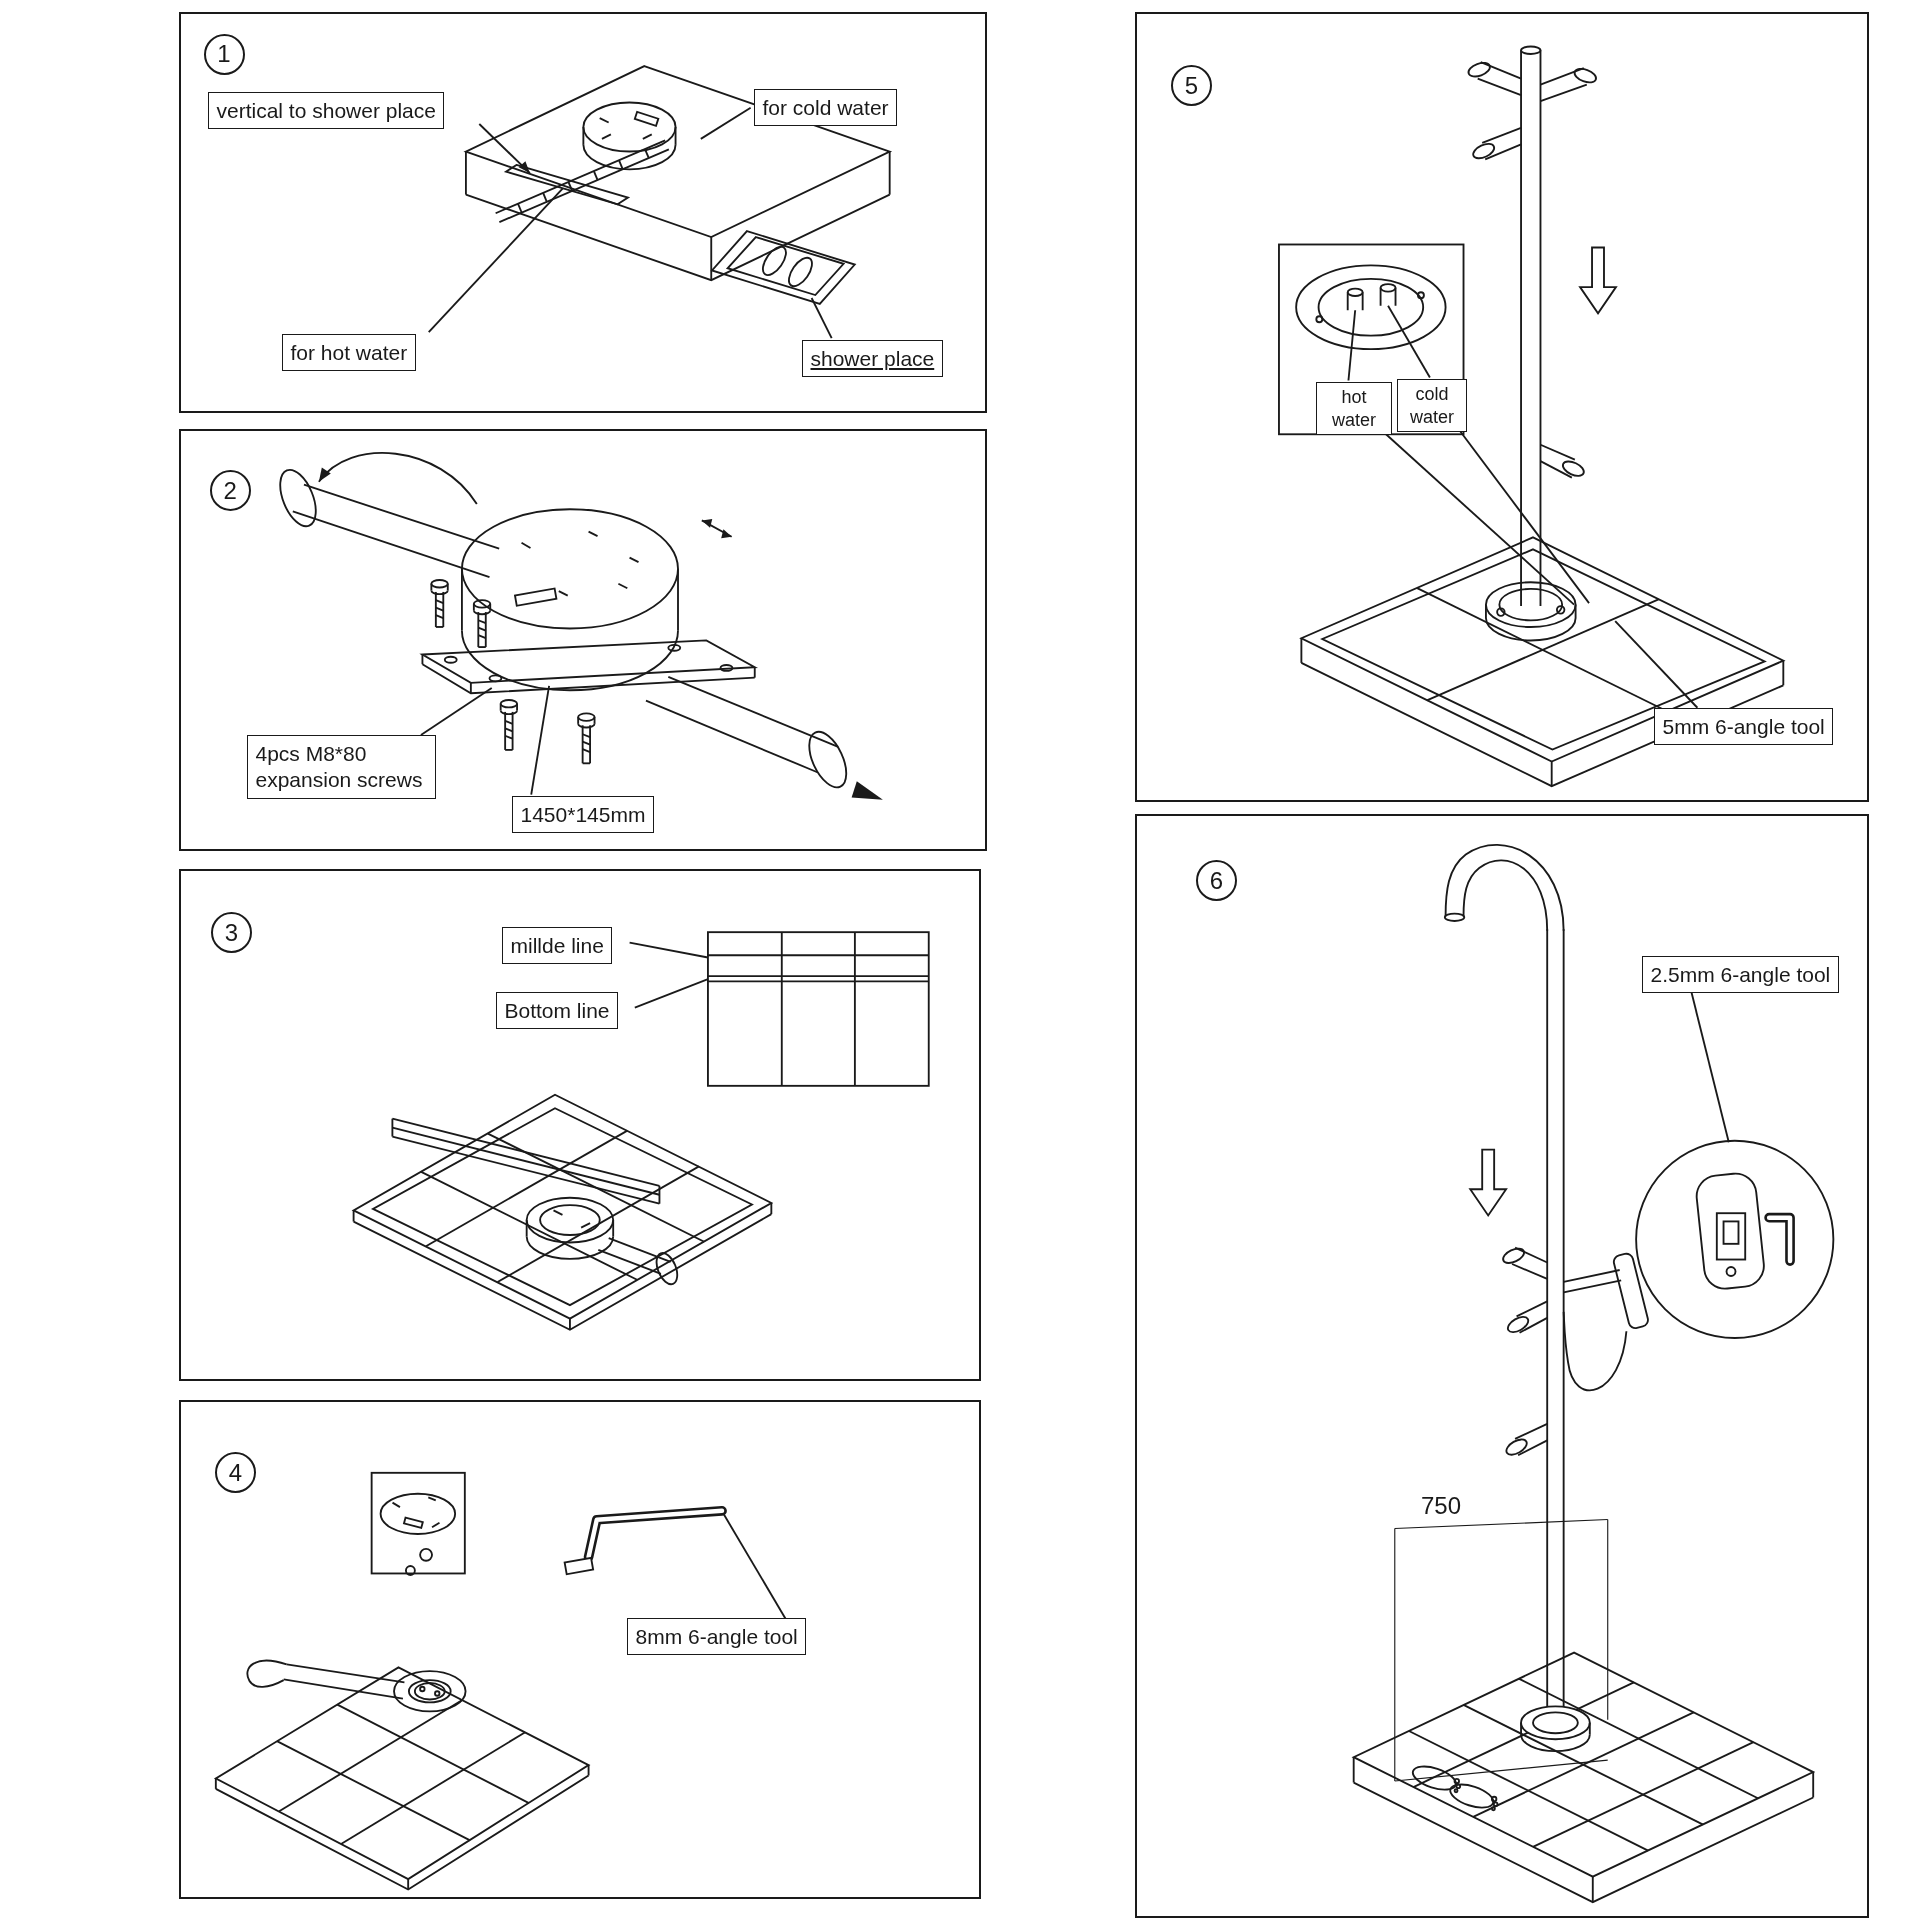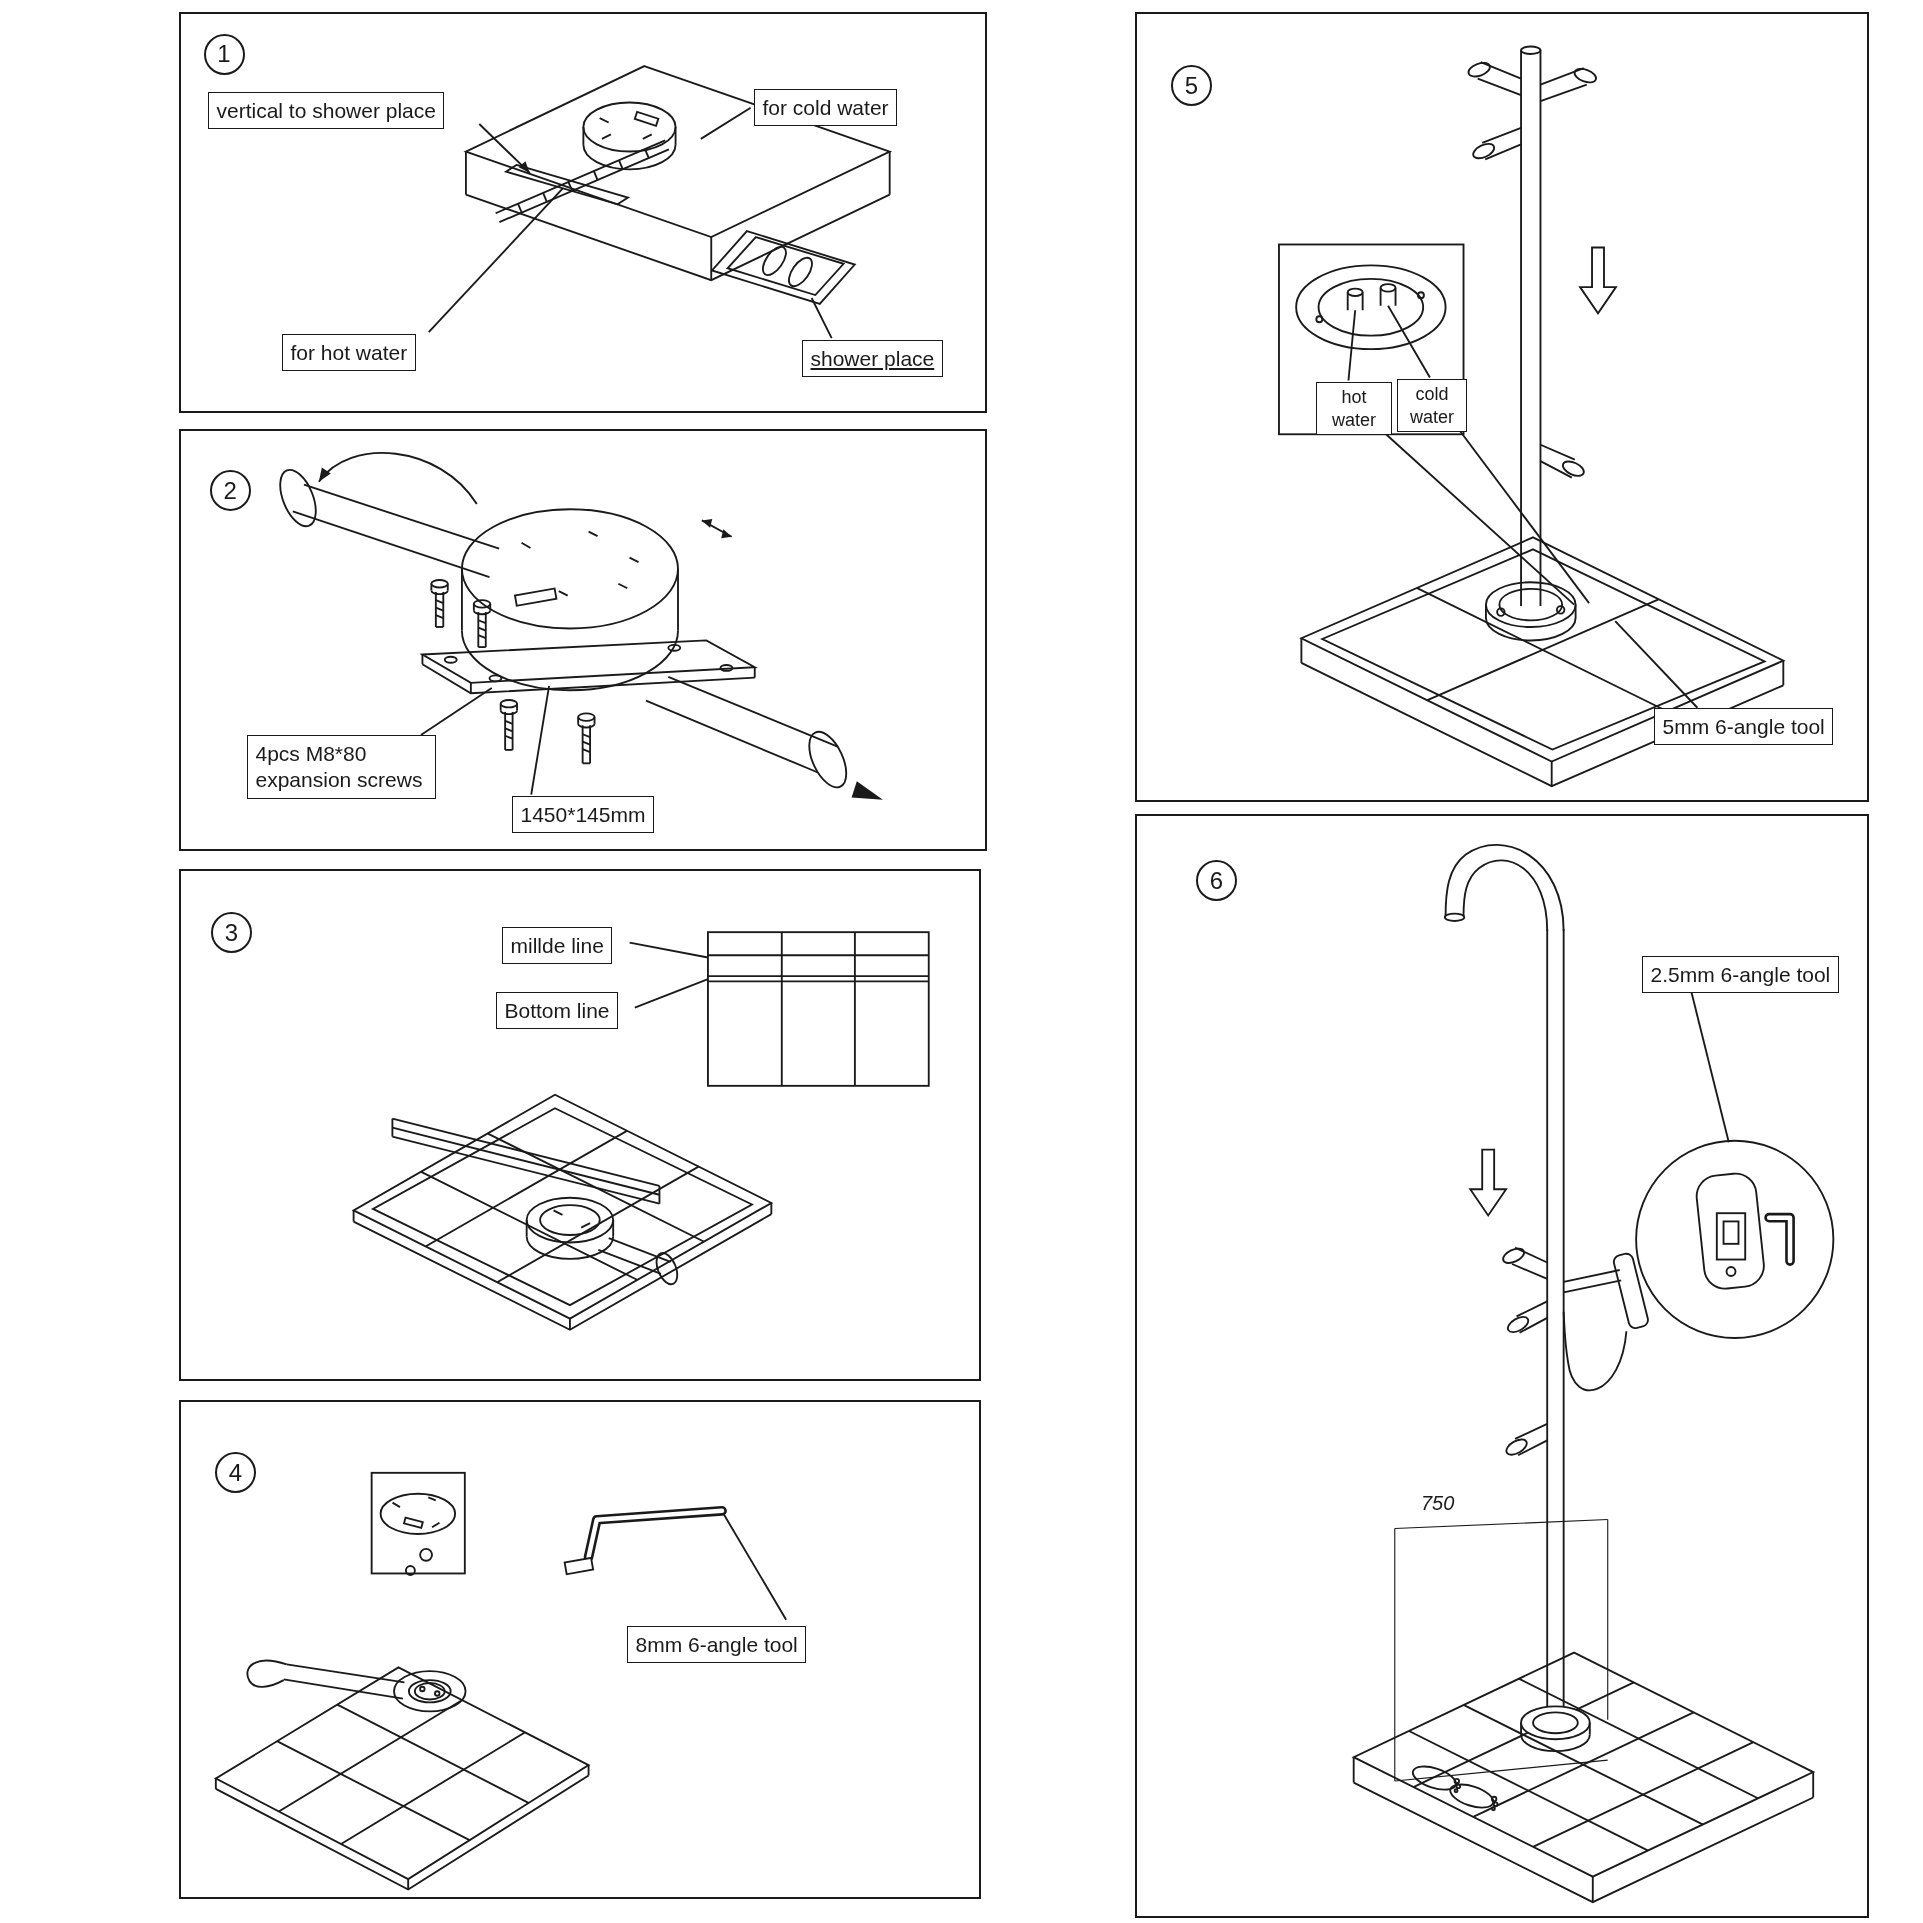--- a/index.html
+++ b/index.html
@@ -7,21 +7,21 @@
   body { width:1924px; height:1924px; font-family:"Liberation Sans", sans-serif; color:#1a1a1a; }
   .page { position:relative; width:1924px; height:1924px; background:#ffffff; overflow:hidden; }
   .panel { position:absolute; border:2.3px solid #1a1a1a; background:#ffffff; }
   .art { position:absolute; left:0; top:0; width:100%; height:100%; }
   .badge { position:absolute; width:41px; height:41px; border:2.3px solid #1a1a1a; border-radius:50%;
            display:flex; align-items:center; justify-content:center; font-size:24px; background:#fff; }
   .callout { position:absolute; border:1.9px solid #1a1a1a; background:#ffffff; padding:4.5px 7.5px;
              font-size:21px; line-height:1.25; white-space:nowrap; }
   .callout.wrap { white-space:normal; }
   .callout.small { font-size:18px; text-align:center; padding:3px 6px; }
-  .dim-label { position:absolute; font-size:20px; background:transparent;font-style:italic; }
+  .dim-label { position:absolute; font-size:24px; background:transparent; }
   svg line, svg path, svg ellipse, svg circle, svg rect, svg polygon, svg polyline
       { stroke:#1a1a1a; stroke-width:2.5; fill:none; }
   svg .fb { fill:#1a1a1a; stroke:none; }            
   svg .fw { fill:#ffffff; }                          
   svg .thin { stroke-width:1.5; }
   svg .kb { stroke-width:13; stroke-linecap:round; stroke-linejoin:round; } 
   svg .kw { stroke:#ffffff; stroke-width:6; stroke-linecap:round; stroke-linejoin:round; } 
 </style>
 </head>
 <body>
@@ -265,21 +265,21 @@
         <ellipse cx="332" cy="388" rx="28" ry="15"></ellipse>
         <ellipse cx="332" cy="388" rx="20" ry="11"></ellipse>
         <circle cx="322" cy="385" r="3"></circle>
         <circle cx="342" cy="391" r="3"></circle>
         <line x1="140" y1="352" x2="298" y2="376"></line>
         <line x1="136" y1="372" x2="296" y2="398"></line>
         <path d="M 140,352 C 98,338 80,356 90,374 C 97,386 116,384 136,373"></path>
       </g>
     </svg>
     <div class="badge" style="left:34px; top:50px;">4</div>
-    <div class="callout" style="left:446px; top:216px;margin-top:8px;">8mm 6-angle tool</div>
+    <div class="callout" style="left:446px; top:216px;">8mm 6-angle tool</div>
   </section>
 
   <section class="panel" style="left:1135px; top:12px; width:734px; height:790px;">
     <svg class="art" viewBox="0 0 977 1051">
       <g>
         <line x1="514" y1="48" x2="514" y2="792"></line>
         <line x1="540" y1="48" x2="540" y2="792"></line>
         <ellipse cx="527" cy="48" rx="13" ry="5"></ellipse>
       </g>
       <g>

